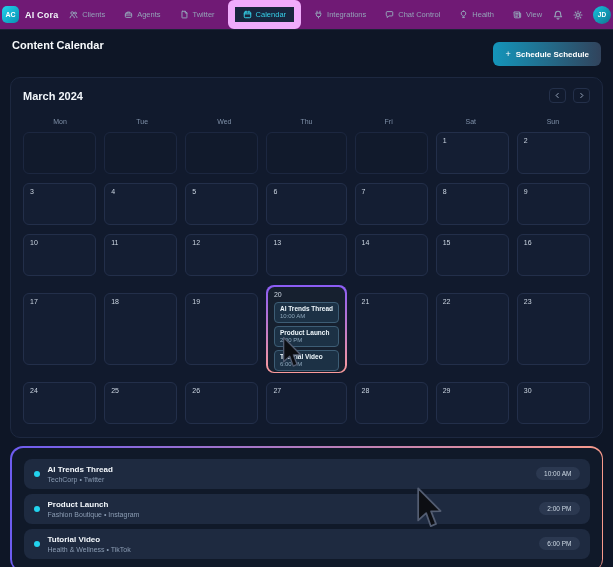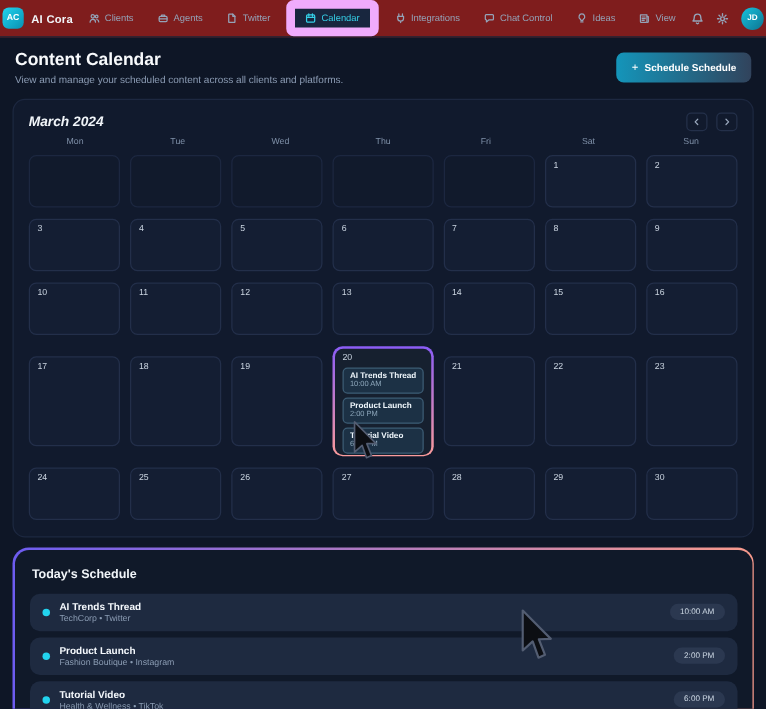--- a/index.html
+++ b/index.html
@@ -7,21 +7,21 @@
   body {
     background:#0e1626;
     font-family:"Liberation Sans", sans-serif;
     color:#e5ecf5;
     position:relative;
   }
 
   
   .topnav {
     height:30px; display:flex; align-items:center; justify-content:space-between;
-    padding:0 2px; background:#7f1d1d; border-bottom:1px solid #1b2437;
+    padding:0 2px; background:#701a75; border-bottom:1px solid #1b2437;
   }
   .brand { display:flex; align-items:center; gap:6px; }
   .logo {
     width:17px; height:17px; border-radius:5px;
     background:linear-gradient(135deg,#22d3ee,#0891b2);
     color:#fff; font-size:7px; font-weight:bold;
     display:flex; align-items:center; justify-content:center;
   }
   .app-name { font-size:9px; font-weight:bold; color:#f1f5f9; letter-spacing:.2px; }
   .nav-items { display:flex; align-items:center; gap:7px; }
@@ -42,37 +42,37 @@
   .avatar {
     width:18px; height:18px; border-radius:50%;
     background:linear-gradient(135deg,#16c2de,#0e7490);
     color:#fff; font-size:6.5px; font-weight:bold;
     display:flex; align-items:center; justify-content:center;
   }
 
   
   .main { padding:9px 10px 0; }
   .page-header { display:flex; align-items:flex-start; justify-content:space-between; margin-bottom:11px; padding:0 2px; }
-  .page-title { font-size:14px; font-weight:bold; color:#f8fafc; margin-bottom:4px; }
+  .page-title { font-size:11px; font-weight:bold; color:#f8fafc; margin-bottom:4px; }
   .page-subtitle { font-size:8px; color:#8c9cb4; }
   .schedule-btn {
     display:flex; align-items:center; gap:5px;
     background:linear-gradient(90deg,#1495ba,#31435c);
     color:#fff; font-size:8px; font-weight:bold;
     border:none; border-radius:6px; padding:7px 12px; margin-top:3px; cursor:pointer;
     font-family:"Liberation Sans", sans-serif;
   }
   .plus { font-size:9px; font-weight:normal; }
 
   
   .cal-panel {
     background:#111a2d; border:1px solid #1d2840; border-radius:10px;
     padding:10px 12px 13px; margin-bottom:8px;
   }
-  .cal-head { display:flex; align-items:center; justify-content:space-between; margin-bottom:5px;font-style:italic; }
+  .cal-head { display:flex; align-items:center; justify-content:space-between; margin-bottom:15px; }
   .month-label { font-size:11px; font-weight:bold; color:#f1f5f9; }
   .month-nav { display:flex; gap:7px; }
   .month-nav button {
     width:17px; height:15px; background:transparent; border:1px solid #24304a;
     border-radius:4px; display:flex; align-items:center; justify-content:center; cursor:pointer;
   }
   .month-nav svg { width:7px; height:7px; stroke:#9aa8bd; fill:none; stroke-width:1.4;
     stroke-linecap:round; stroke-linejoin:round; }
   .weekday-row {
     display:grid; grid-template-columns:repeat(7,1fr); gap:8px;
@@ -181,21 +181,21 @@
         <svg viewBox="0 0 10 10">
           <path d="M1.4 2.6a.8.8 0 0 1 .8-.8h5.6a.8.8 0 0 1 .8.8v3.2a.8.8 0 0 1-.8.8H4.4L2.4 8.4V6.6h-.2a.8.8 0 0 1-.8-.8z"></path>
         </svg>
         <span>Chat Control</span>
       </div>
       <div class="nav-item">
         <svg viewBox="0 0 10 10">
           <path d="M5 1.3a2.5 2.5 0 0 1 1.4 4.6c-.4.3-.5.6-.5 1H4.1c0-.4-.1-.7-.5-1A2.5 2.5 0 0 1 5 1.3z"></path>
           <path d="M4 8.4h2"></path>
         </svg>
-        <span>Ideas</span>
+        <span>Health</span>
       </div>
       <div class="nav-item">
         <svg viewBox="0 0 10 10">
           <path d="M1.5 2.2h5.8v5.7a.8.8 0 0 1-.8.8H2.3a.8.8 0 0 1-.8-.8z"></path>
           <path d="M7.3 3.6h1.2v4.3a.8.8 0 0 1-.8.8"></path>
           <path d="M3 4h2.8M3 5.5h2.8M3 7h1.8"></path>
         </svg>
         <span>View</span>
       </div>
     </nav>
@@ -214,21 +214,20 @@
     </span>
     <div class="avatar">JD</div>
   </div>
 </header>
 
 <div class="main">
 
   <div class="page-header">
     <div>
       <div class="page-title">Content Calendar</div>
-      <div class="page-subtitle">View and manage your scheduled content across all clients and platforms.</div>
     </div>
     <button class="schedule-btn">
       <span class="plus">+</span>
       <span>Schedule Schedule</span>
     </button>
   </div>
 
   <section class="cal-panel">
     <div class="cal-head">
       <div class="month-label">March 2024</div>
@@ -364,21 +363,20 @@
           <div class="day-num">29</div>
         </div>
         <div class="cell">
           <div class="day-num">30</div>
         </div>
       </div>
   </section>
 
   <div class="today-wrap">
     <section class="today-panel">
-      <div class="today-title">Today's Schedule</div>
       <div class="today-list" id="today-list">
           <div class="today-item">
             <span class="dot"></span>
             <div class="item-text">
               <div class="item-title">AI Trends Thread</div>
               <div class="item-meta">TechCorp • Twitter</div>
             </div>
             <span class="time-badge">10:00 AM</span>
           </div>
           <div class="today-item">

